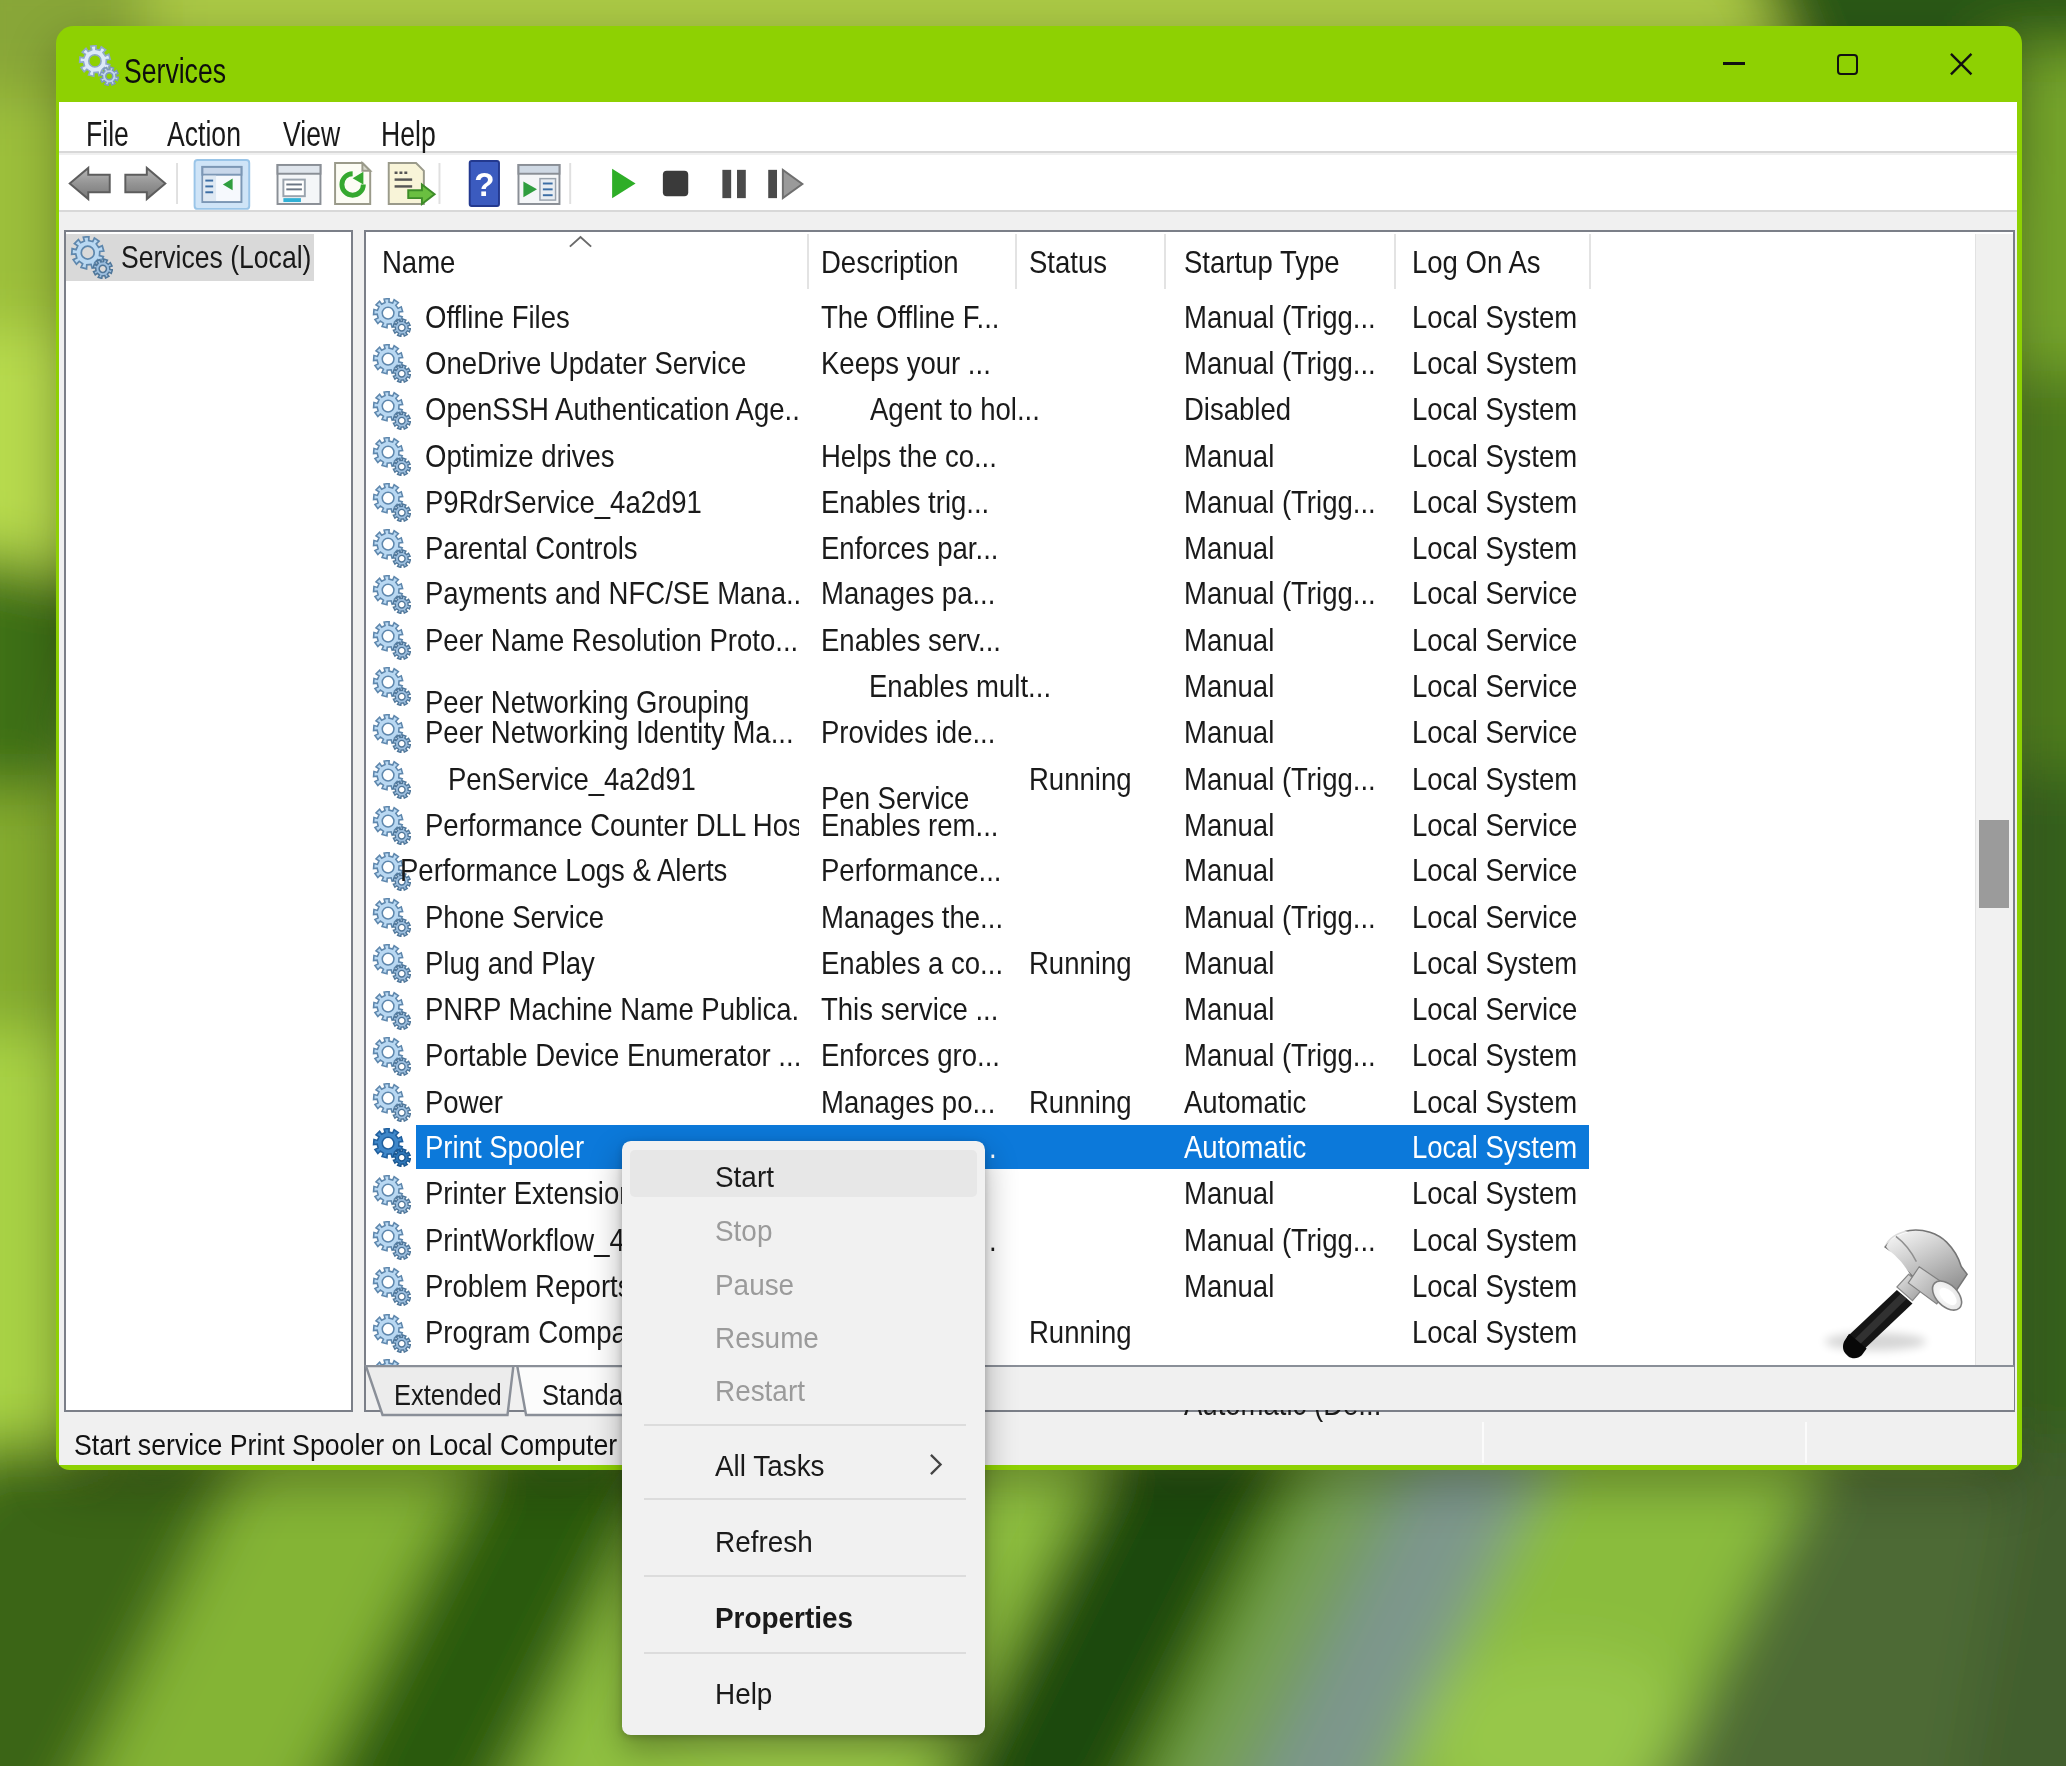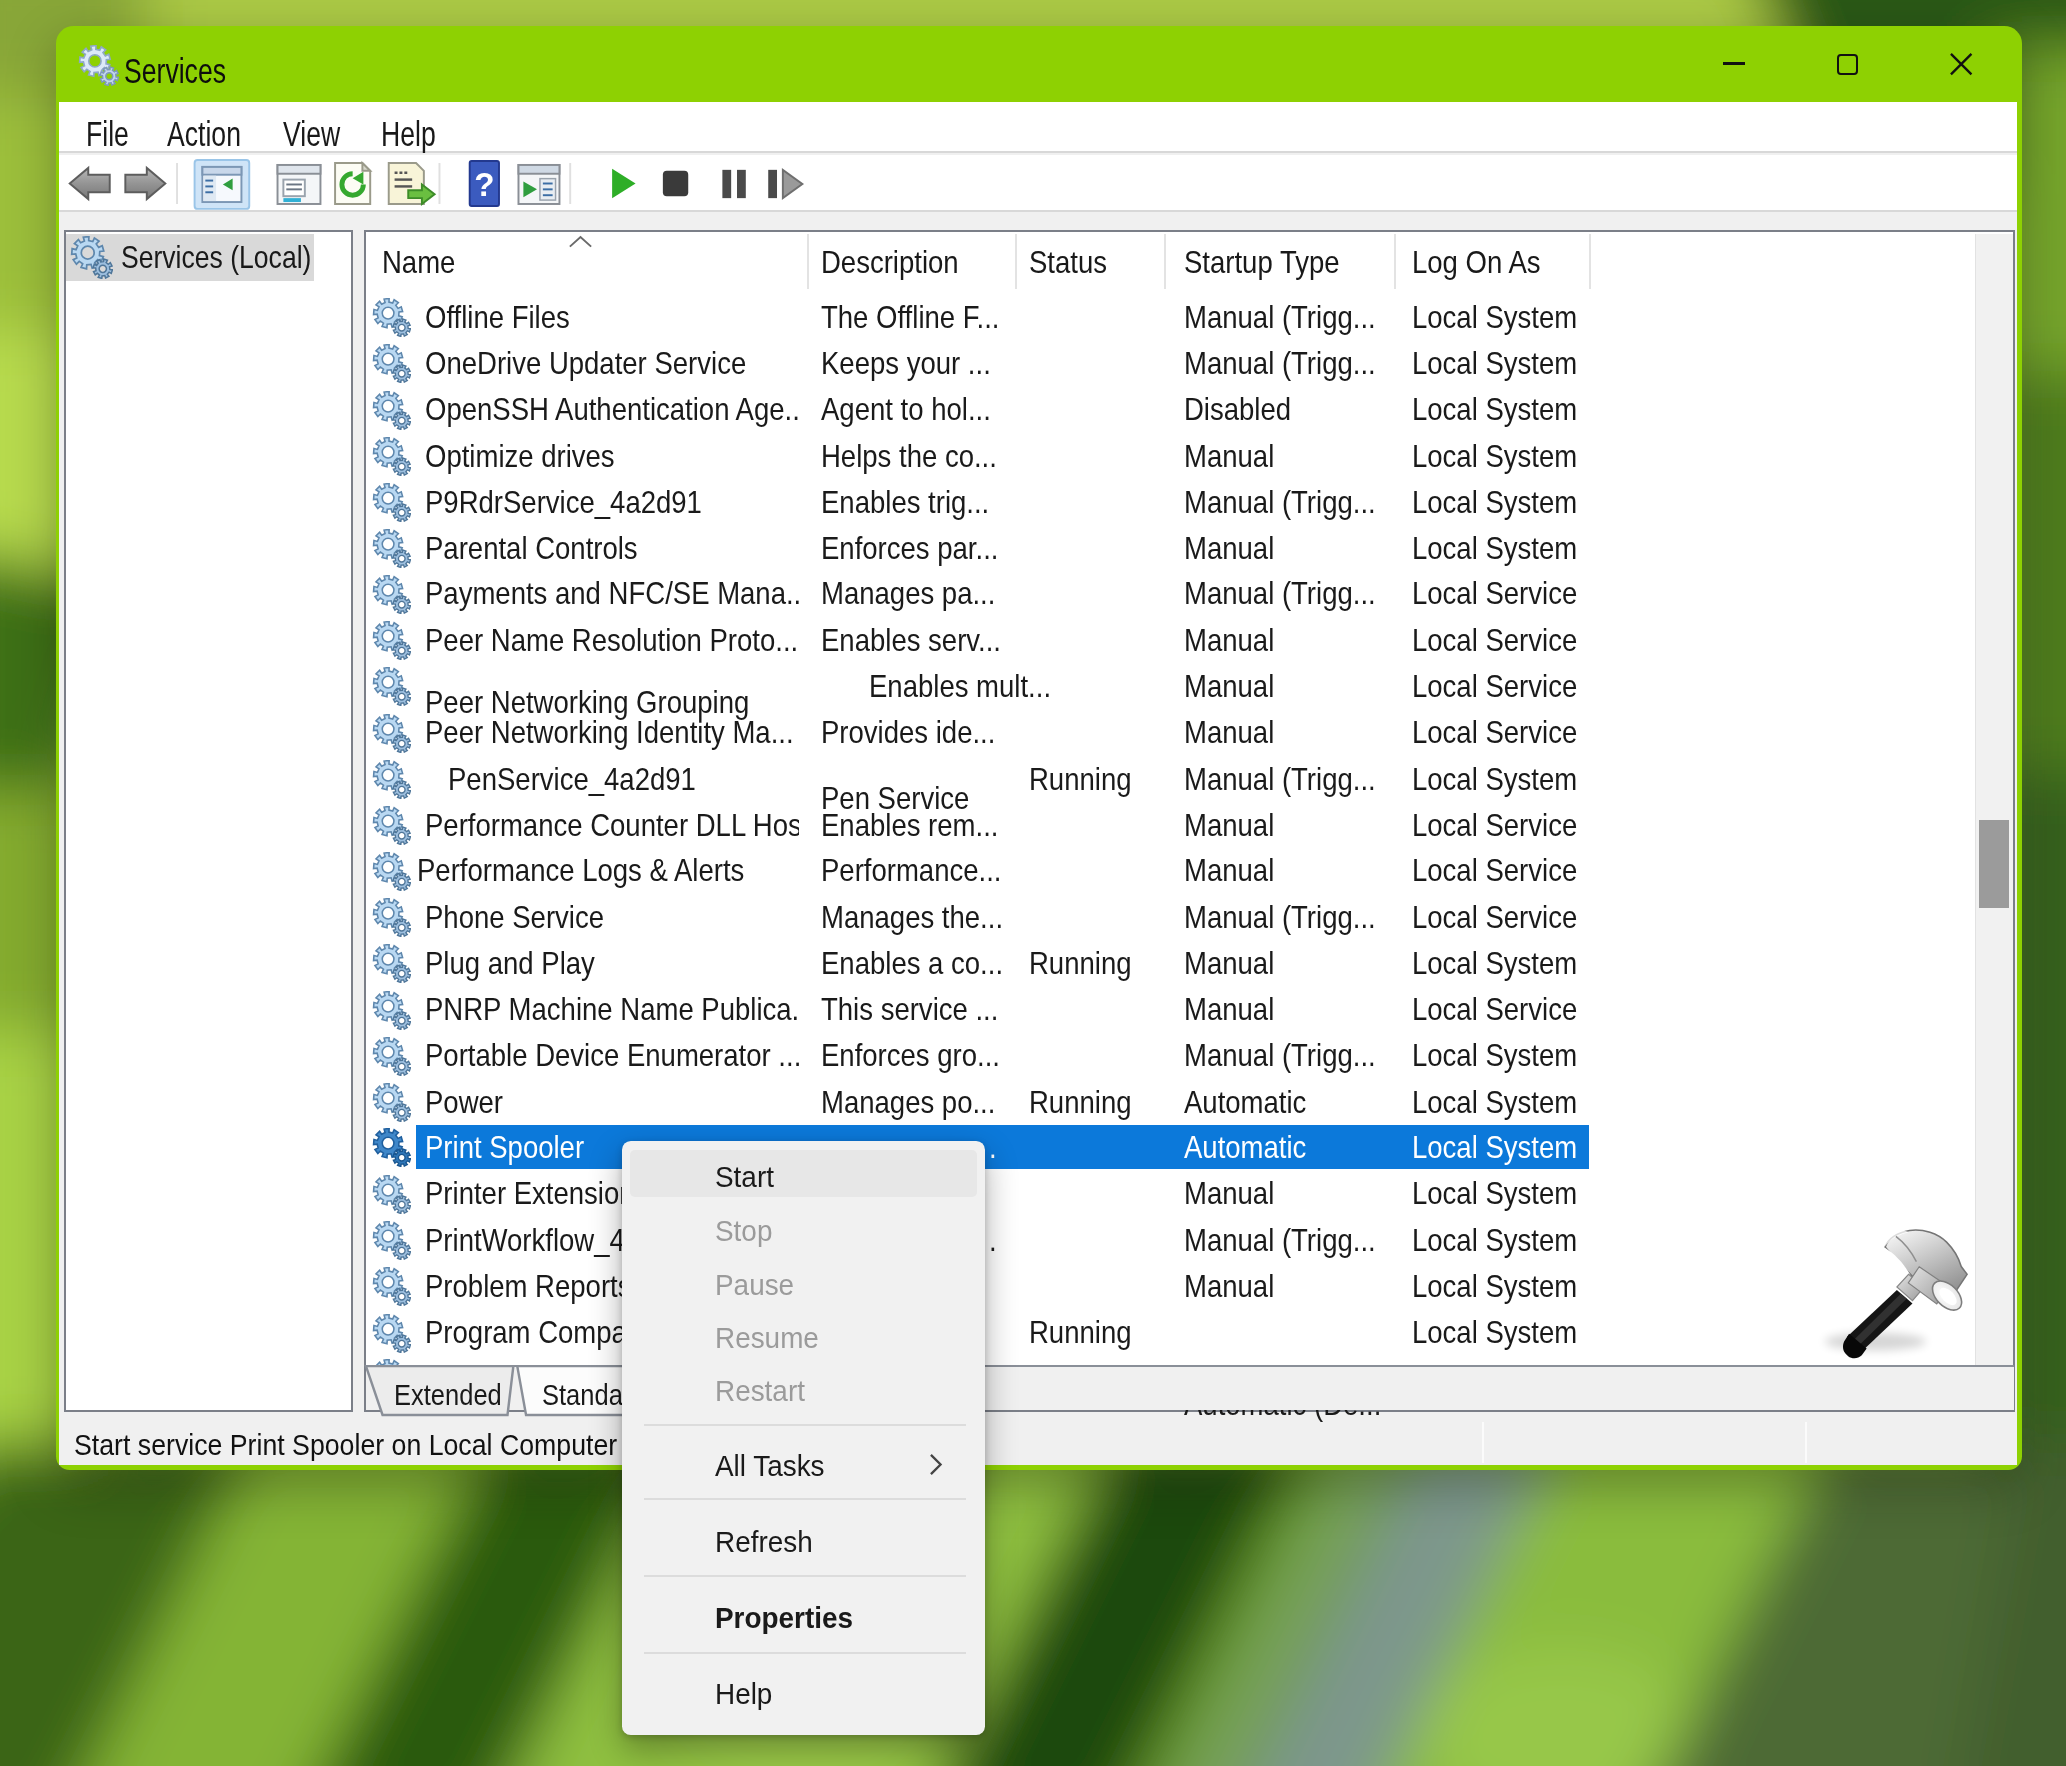--- a/index.html
+++ b/index.html
@@ -177,21 +177,21 @@
     <div class="txt r" style="left:0;top:0;height:37px;line-height:37px;color:#1a1a1a">Manual (Trigg...</div>
   </div>
 <div class="txt r" style="left:1412px;top:345px;height:37px;line-height:37px;color:#1a1a1a">Local System</div>
 <svg class="a" style="left:372px;top:391px" width="39" height="39" viewBox="0 0 40 40">
     <path d="M31.0,19.2 L28.9,24.0 L25.8,21.9 L23.1,24.7 L25.2,27.7 L20.6,29.9 L19.6,26.4 L15.6,26.8 L15.4,30.5 L10.3,29.2 L11.8,25.8 L8.6,23.6 L6.0,26.2 L3.0,22.0 L6.3,20.4 L5.3,16.6 L1.6,17.0 L2.0,11.8 L5.6,12.7 L7.2,9.1 L4.1,7.0 L7.8,3.3 L9.9,6.3 L13.4,4.6 L12.4,1.1 L17.6,0.5 L17.4,4.2 L21.2,5.2 L22.7,1.8 L27.0,4.8 L24.4,7.4 L26.7,10.6 L30.0,9.0 L31.4,14.0 L27.7,14.4 L27.4,18.3 Z M22.5,15.5 A6.0,6.0 0 1,0 10.5,15.5 A6.0,6.0 0 1,0 22.5,15.5 Z" fill="#b9d8f2" stroke="#5e87ad" stroke-width="1.6" fill-rule="evenodd"></path>
     <path d="M39.5,31.4 L38.4,34.8 L36.3,33.6 L34.7,35.6 L36.2,37.5 L33.1,39.1 L32.4,36.8 L29.8,37.1 L29.6,39.5 L26.2,38.4 L27.4,36.3 L25.4,34.7 L23.5,36.2 L21.9,33.1 L24.2,32.4 L23.9,29.8 L21.5,29.6 L22.6,26.2 L24.7,27.4 L26.3,25.4 L24.8,23.5 L27.9,21.9 L28.6,24.2 L31.2,23.9 L31.4,21.5 L34.8,22.6 L33.6,24.7 L35.6,26.3 L37.5,24.8 L39.1,27.9 L36.8,28.6 L37.1,31.2 Z M33.9,30.5 A3.4,3.4 0 1,0 27.1,30.5 A3.4,3.4 0 1,0 33.9,30.5 Z" fill="#9dbfdf" stroke="#4f7699" stroke-width="1.4" fill-rule="evenodd"></path>
   </svg>
 <div class="clip" style="left:425px;top:391px;width:374px;height:37px">
     <div class="txt r" style="left:0;top:0;height:37px;line-height:37px;color:#1a1a1a">OpenSSH Authentication Age...</div>
   </div>
-<div class="clip" style="left:821px;top:391px;width:191px;height:37px">
+<div class="clip" style="left:870px;top:391px;width:191px;height:37px">
     <div class="txt r" style="left:0;top:0;height:37px;line-height:37px;color:#1a1a1a">Agent to hol...</div>
   </div>
 <div class="clip" style="left:1184px;top:391px;width:205px;height:37px">
     <div class="txt r" style="left:0;top:0;height:37px;line-height:37px;color:#1a1a1a">Disabled</div>
   </div>
 <div class="txt r" style="left:1412px;top:391px;height:37px;line-height:37px;color:#1a1a1a">Local System</div>
 <svg class="a" style="left:372px;top:437px" width="39" height="39" viewBox="0 0 40 40">
     <path d="M31.0,19.2 L28.9,24.0 L25.8,21.9 L23.1,24.7 L25.2,27.7 L20.6,29.9 L19.6,26.4 L15.6,26.8 L15.4,30.5 L10.3,29.2 L11.8,25.8 L8.6,23.6 L6.0,26.2 L3.0,22.0 L6.3,20.4 L5.3,16.6 L1.6,17.0 L2.0,11.8 L5.6,12.7 L7.2,9.1 L4.1,7.0 L7.8,3.3 L9.9,6.3 L13.4,4.6 L12.4,1.1 L17.6,0.5 L17.4,4.2 L21.2,5.2 L22.7,1.8 L27.0,4.8 L24.4,7.4 L26.7,10.6 L30.0,9.0 L31.4,14.0 L27.7,14.4 L27.4,18.3 Z M22.5,15.5 A6.0,6.0 0 1,0 10.5,15.5 A6.0,6.0 0 1,0 22.5,15.5 Z" fill="#b9d8f2" stroke="#5e87ad" stroke-width="1.6" fill-rule="evenodd"></path>
     <path d="M39.5,31.4 L38.4,34.8 L36.3,33.6 L34.7,35.6 L36.2,37.5 L33.1,39.1 L32.4,36.8 L29.8,37.1 L29.6,39.5 L26.2,38.4 L27.4,36.3 L25.4,34.7 L23.5,36.2 L21.9,33.1 L24.2,32.4 L23.9,29.8 L21.5,29.6 L22.6,26.2 L24.7,27.4 L26.3,25.4 L24.8,23.5 L27.9,21.9 L28.6,24.2 L31.2,23.9 L31.4,21.5 L34.8,22.6 L33.6,24.7 L35.6,26.3 L37.5,24.8 L39.1,27.9 L36.8,28.6 L37.1,31.2 Z M33.9,30.5 A3.4,3.4 0 1,0 27.1,30.5 A3.4,3.4 0 1,0 33.9,30.5 Z" fill="#9dbfdf" stroke="#4f7699" stroke-width="1.4" fill-rule="evenodd"></path>
   </svg>
@@ -315,21 +315,21 @@
     <div class="txt r" style="left:0;top:0;height:37px;line-height:37px;color:#1a1a1a">Enables rem...</div>
   </div>
 <div class="clip" style="left:1184px;top:807px;width:205px;height:37px">
     <div class="txt r" style="left:0;top:0;height:37px;line-height:37px;color:#1a1a1a">Manual</div>
   </div>
 <div class="txt r" style="left:1412px;top:807px;height:37px;line-height:37px;color:#1a1a1a">Local Service</div>
 <svg class="a" style="left:372px;top:852px" width="39" height="39" viewBox="0 0 40 40">
     <path d="M31.0,19.2 L28.9,24.0 L25.8,21.9 L23.1,24.7 L25.2,27.7 L20.6,29.9 L19.6,26.4 L15.6,26.8 L15.4,30.5 L10.3,29.2 L11.8,25.8 L8.6,23.6 L6.0,26.2 L3.0,22.0 L6.3,20.4 L5.3,16.6 L1.6,17.0 L2.0,11.8 L5.6,12.7 L7.2,9.1 L4.1,7.0 L7.8,3.3 L9.9,6.3 L13.4,4.6 L12.4,1.1 L17.6,0.5 L17.4,4.2 L21.2,5.2 L22.7,1.8 L27.0,4.8 L24.4,7.4 L26.7,10.6 L30.0,9.0 L31.4,14.0 L27.7,14.4 L27.4,18.3 Z M22.5,15.5 A6.0,6.0 0 1,0 10.5,15.5 A6.0,6.0 0 1,0 22.5,15.5 Z" fill="#b9d8f2" stroke="#5e87ad" stroke-width="1.6" fill-rule="evenodd"></path>
     <path d="M39.5,31.4 L38.4,34.8 L36.3,33.6 L34.7,35.6 L36.2,37.5 L33.1,39.1 L32.4,36.8 L29.8,37.1 L29.6,39.5 L26.2,38.4 L27.4,36.3 L25.4,34.7 L23.5,36.2 L21.9,33.1 L24.2,32.4 L23.9,29.8 L21.5,29.6 L22.6,26.2 L24.7,27.4 L26.3,25.4 L24.8,23.5 L27.9,21.9 L28.6,24.2 L31.2,23.9 L31.4,21.5 L34.8,22.6 L33.6,24.7 L35.6,26.3 L37.5,24.8 L39.1,27.9 L36.8,28.6 L37.1,31.2 Z M33.9,30.5 A3.4,3.4 0 1,0 27.1,30.5 A3.4,3.4 0 1,0 33.9,30.5 Z" fill="#9dbfdf" stroke="#4f7699" stroke-width="1.4" fill-rule="evenodd"></path>
   </svg>
-<div class="clip" style="left:417px;top:852px;width:374px;height:37px">
+<div class="clip" style="left:400px;top:852px;width:374px;height:37px">
     <div class="txt r" style="left:0;top:0;height:37px;line-height:37px;color:#1a1a1a">Performance Logs &amp; Alerts</div>
   </div>
 <div class="clip" style="left:821px;top:852px;width:191px;height:37px">
     <div class="txt r" style="left:0;top:0;height:37px;line-height:37px;color:#1a1a1a">Performance...</div>
   </div>
 <div class="clip" style="left:1184px;top:852px;width:205px;height:37px">
     <div class="txt r" style="left:0;top:0;height:37px;line-height:37px;color:#1a1a1a">Manual</div>
   </div>
 <div class="txt r" style="left:1412px;top:852px;height:37px;line-height:37px;color:#1a1a1a">Local Service</div>
 <svg class="a" style="left:372px;top:898px" width="39" height="39" viewBox="0 0 40 40">

